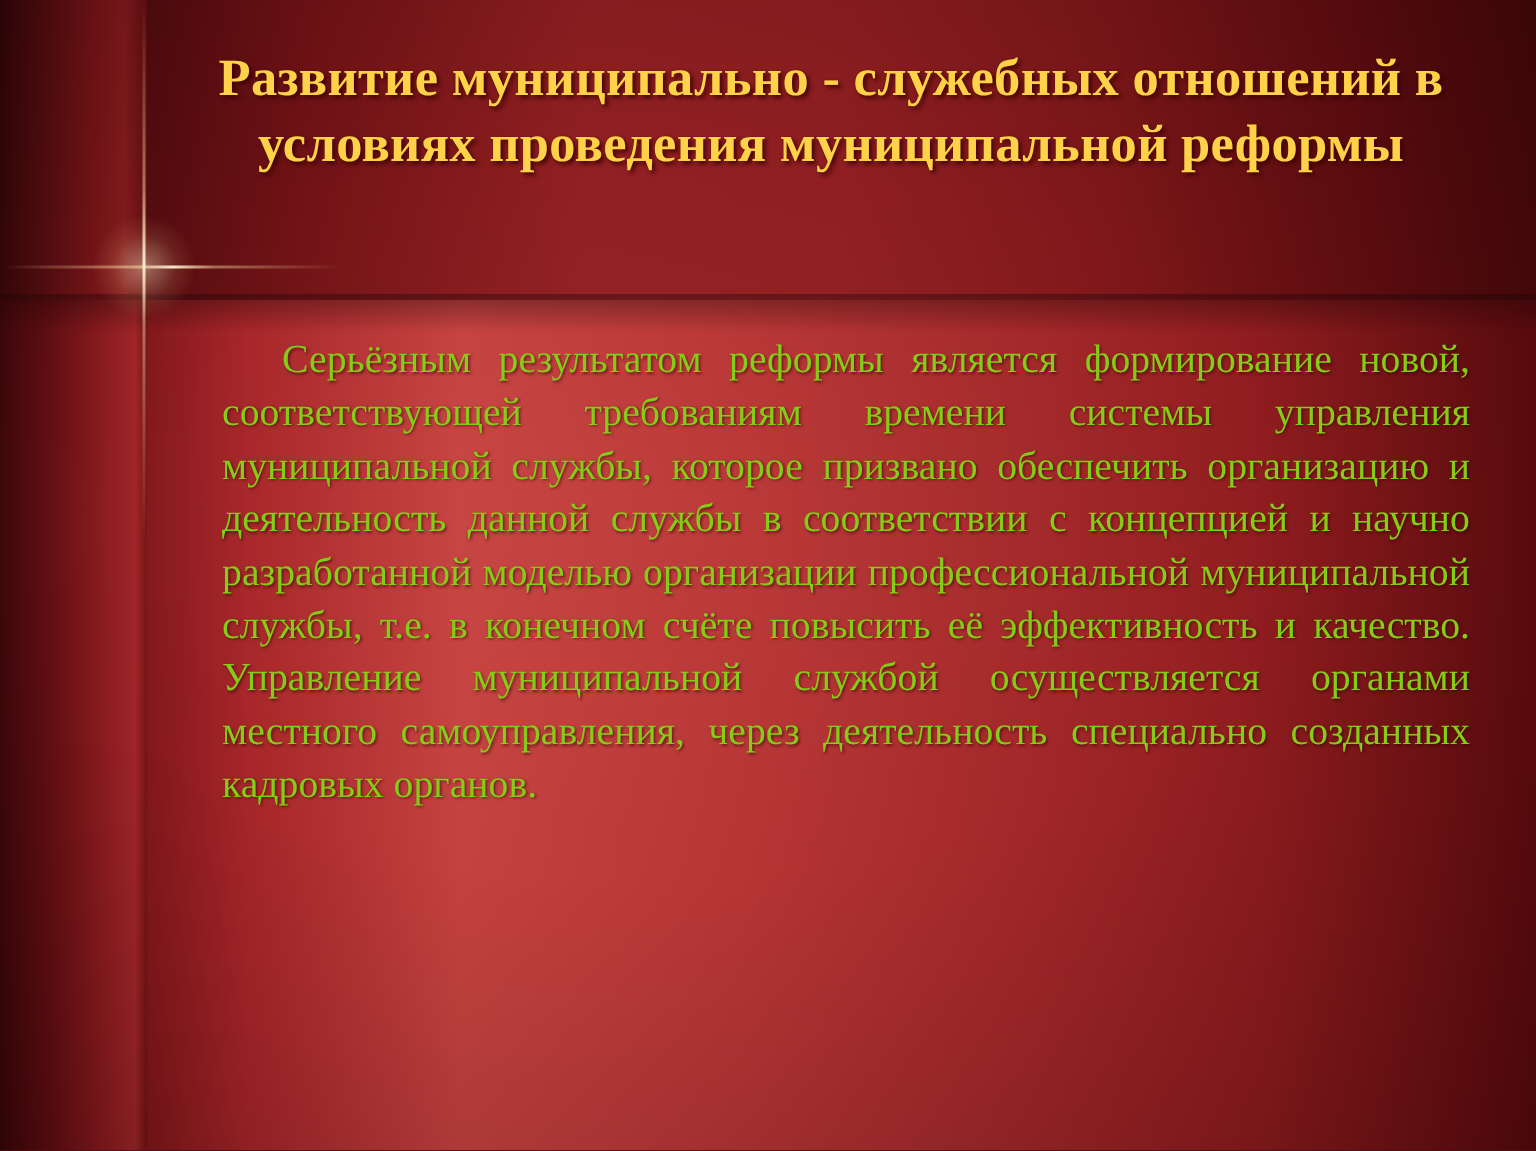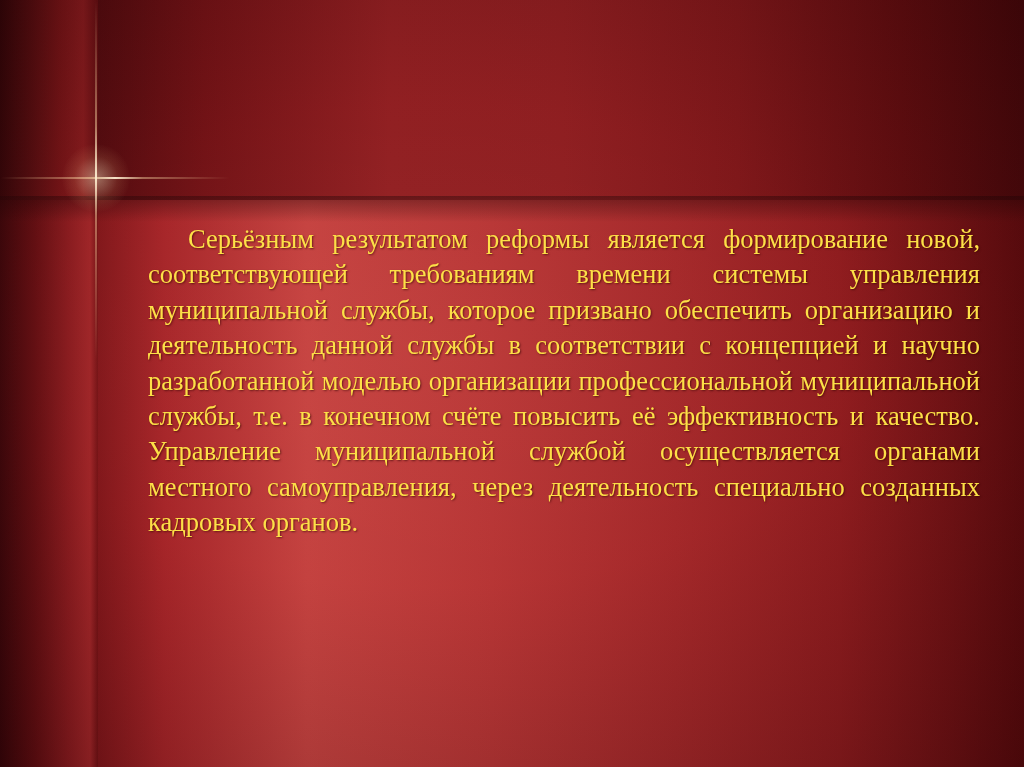--- a/index.html
+++ b/index.html
@@ -146,21 +146,21 @@
     letter-spacing: 0.2px;
     text-shadow: 2px 2px 3px rgba(60,0,0,0.85), 0 0 1px rgba(120,20,0,0.9);
   }
 
   
   .body-text {
     position: absolute;
     left: 148px;
     top: 222px;
     width: 832px;
-    color: #fde047;
+    color: #84cc16;
     font-size: 26.5px;
     line-height: 1.335;
     text-align: justify;
     text-shadow: 1px 1px 2px rgba(50,0,0,0.6);
   }
   .body-text p {
     margin: 0;
     text-indent: 40px;
     text-align: justify;
   }
@@ -176,17 +176,18 @@
   <div class="bg-top-shadow"></div>
 
   <div class="sparkle">
     <div class="glow"></div>
     <div class="h"></div>
     <div class="v"></div>
   </div>
 
   <div class="bg-vign"></div>
 
+  <div class="title">Развитие муниципально - служебных отношений в условиях проведения муниципальной реформы</div>
 
   <div class="body-text">
     <p>Серьёзным результатом реформы является формирование новой, соответствующей требованиям времени системы управления муниципальной службы, которое призвано обеспечить организацию и деятельность данной службы в соответствии с концепцией и научно разработанной моделью организации профессиональной муниципальной службы, т.е. в конечном счёте повысить её эффективность и качество. Управление муниципальной службой осуществляется органами местного самоуправления, через деятельность специально созданных кадровых органов.</p>
   </div>
 </div>
 
 </body></html>

